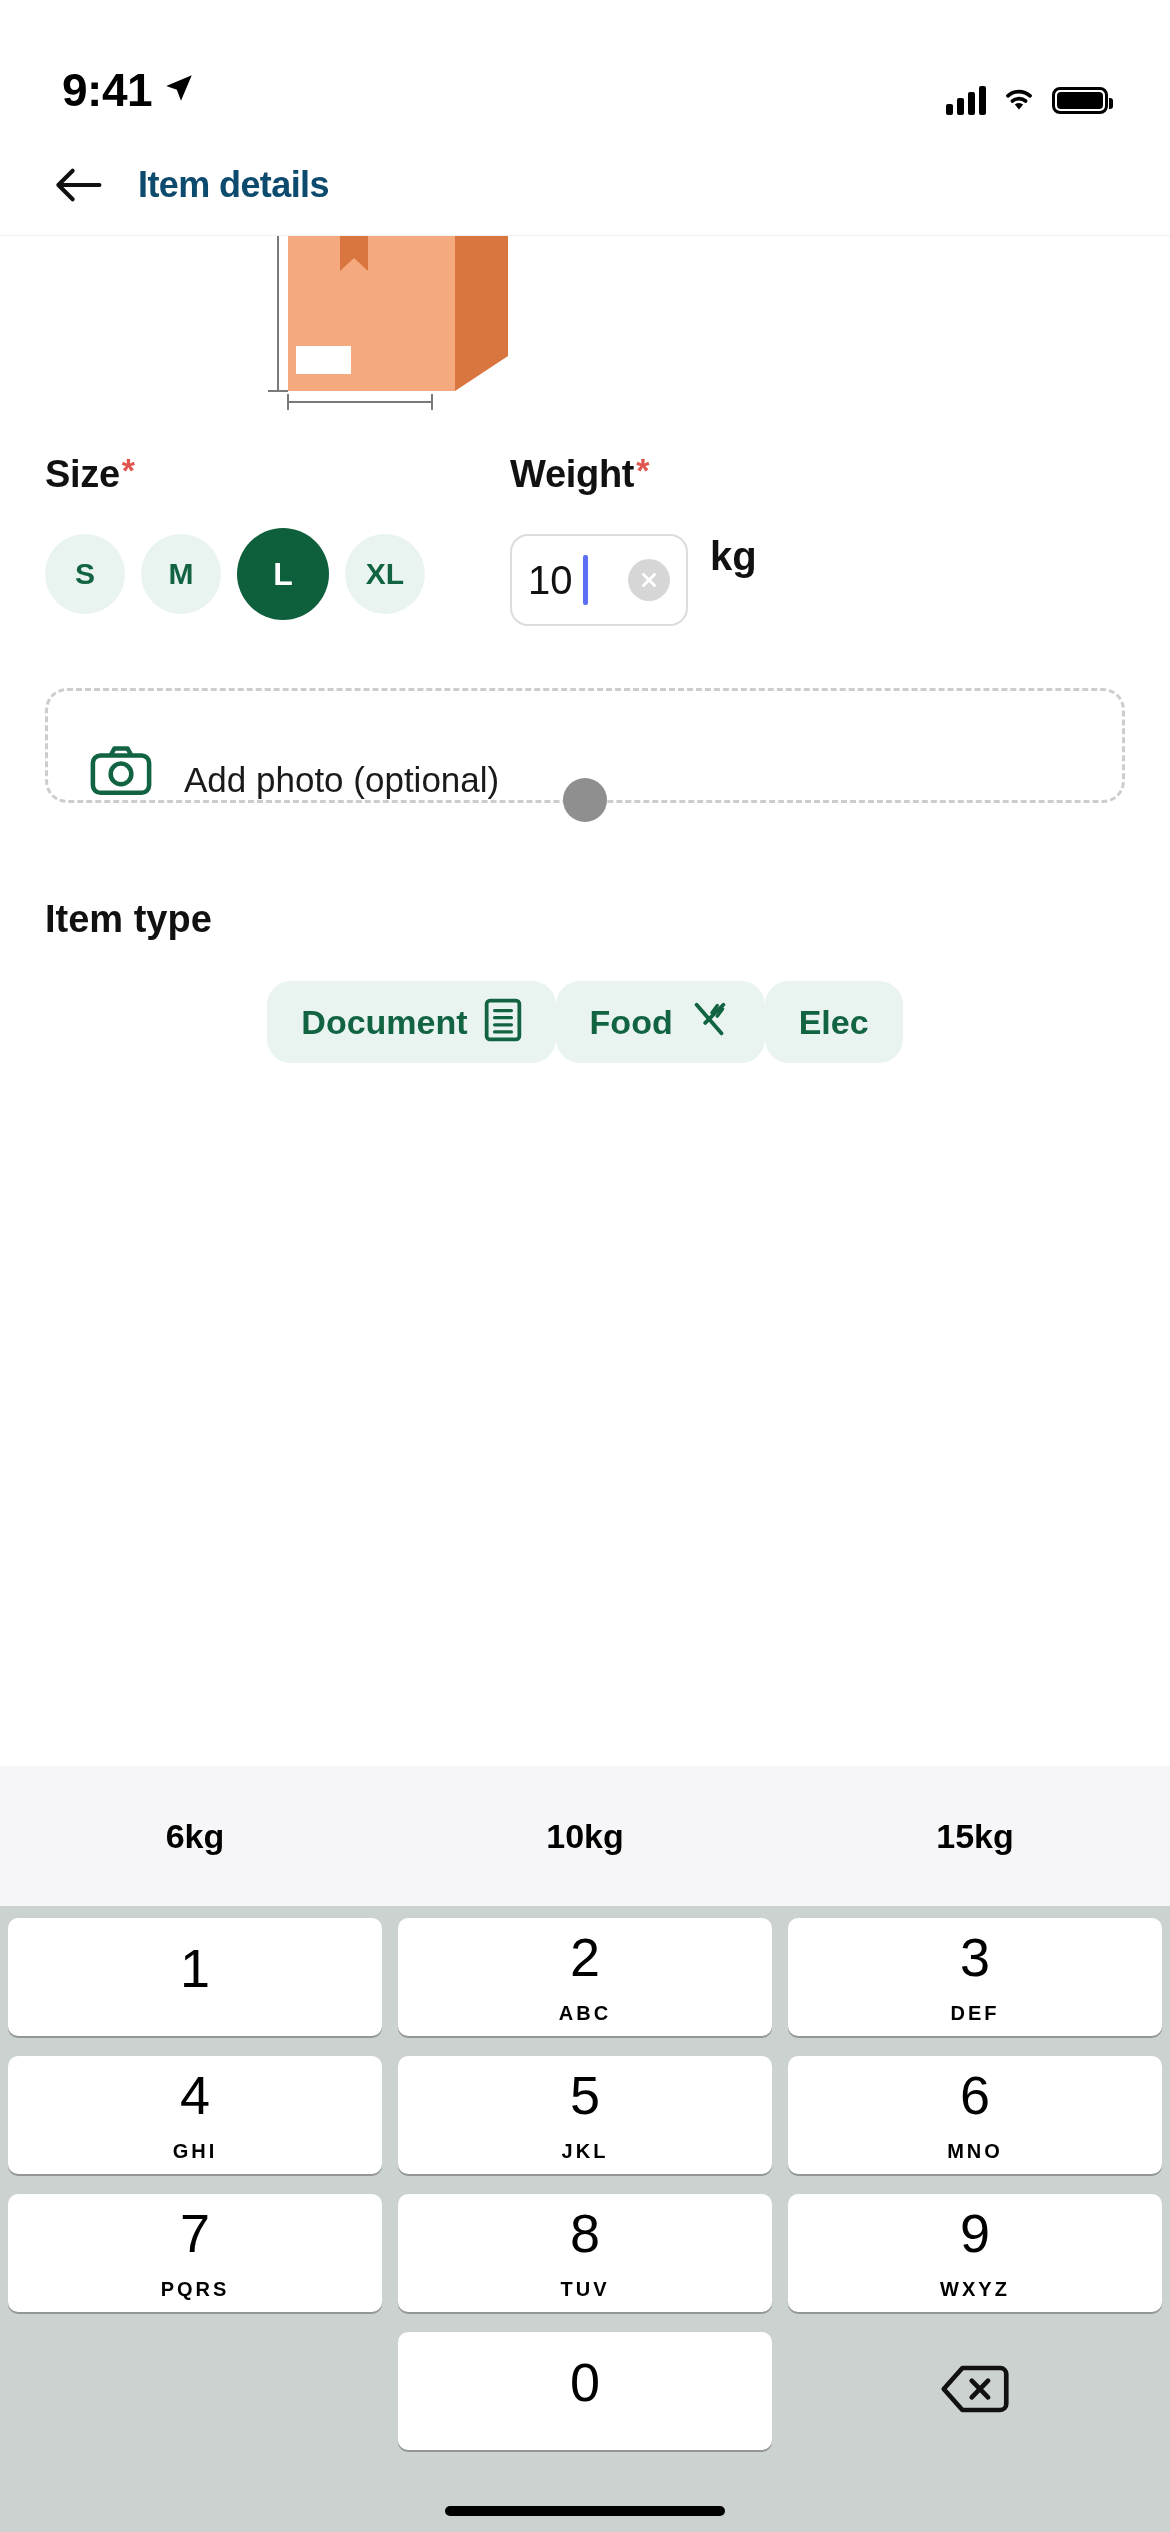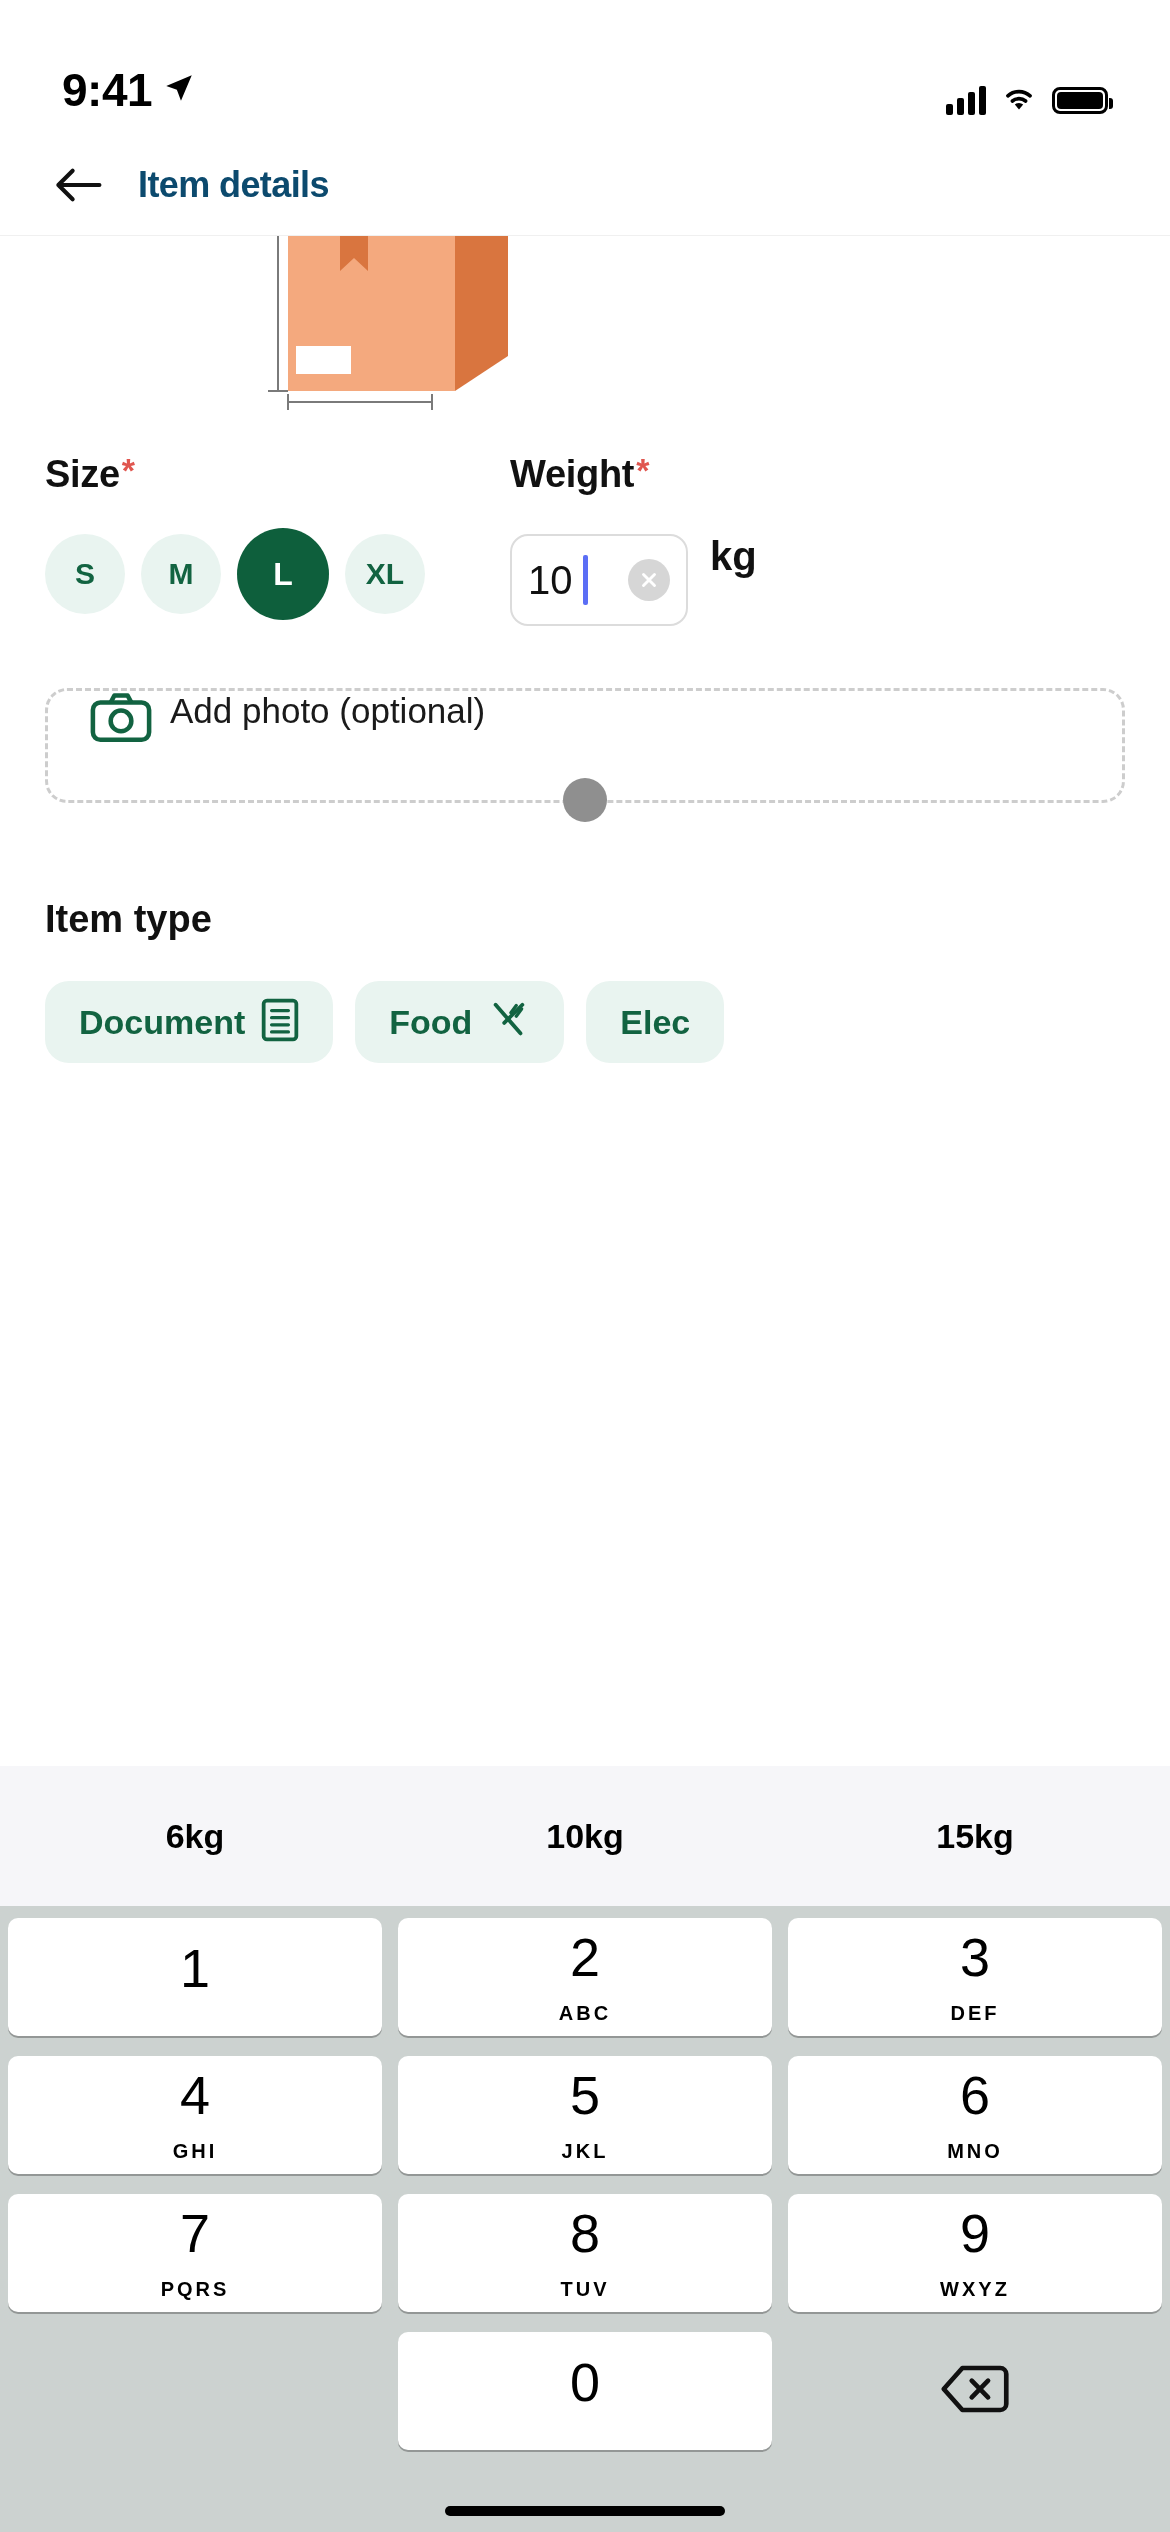--- a/index.html
+++ b/index.html
@@ -91,35 +91,35 @@
     width:42px; height:42px; border-radius:50%; background:#d6d6d6;
     display:flex; align-items:center; justify-content:center; margin-left:auto; cursor:pointer;
   }
   .unit { font-size:40px; font-weight:700; color:#111; }
 
   
   .photo-zone {
     margin:62px 0 0 0;
     height:115px;
     border:3px dashed #cdcdcd; border-radius:22px;
-    display:flex; align-items:flex-start; gap:18px;
+    display:flex; align-items:flex-end; gap:32px;
     padding-left:42px;
     position:relative;
     cursor:pointer;
   }
   .photo-text { font-size:35px; color:#1a1a1a; }
   .drag-dot {
     position:absolute; left:50%; transform:translateX(-50%);
     bottom:-22px; width:44px; height:44px; border-radius:50%;
     background:#8f8f8f; cursor:pointer;
   }
 
   
   .itemtype-label { margin-top:95px; font-size:38px; font-weight:700; color:#111; }
-  .chips { display:flex; gap:22px; margin-top:40px; }
+  .chips { display:flex; margin-top:40px;justify-content:center; }
   .chip {
     height:82px; border-radius:24px; background:#e9f4f0;
     display:flex; align-items:center; gap:16px;
     padding:0 34px; flex:0 0 auto; cursor:pointer;
   }
   .chip-label { font-size:34px; font-weight:700; color:#126341; white-space:nowrap; }
 
   
   .kb { position:absolute; left:0; bottom:0; width:1170px; }
   .suggest {

